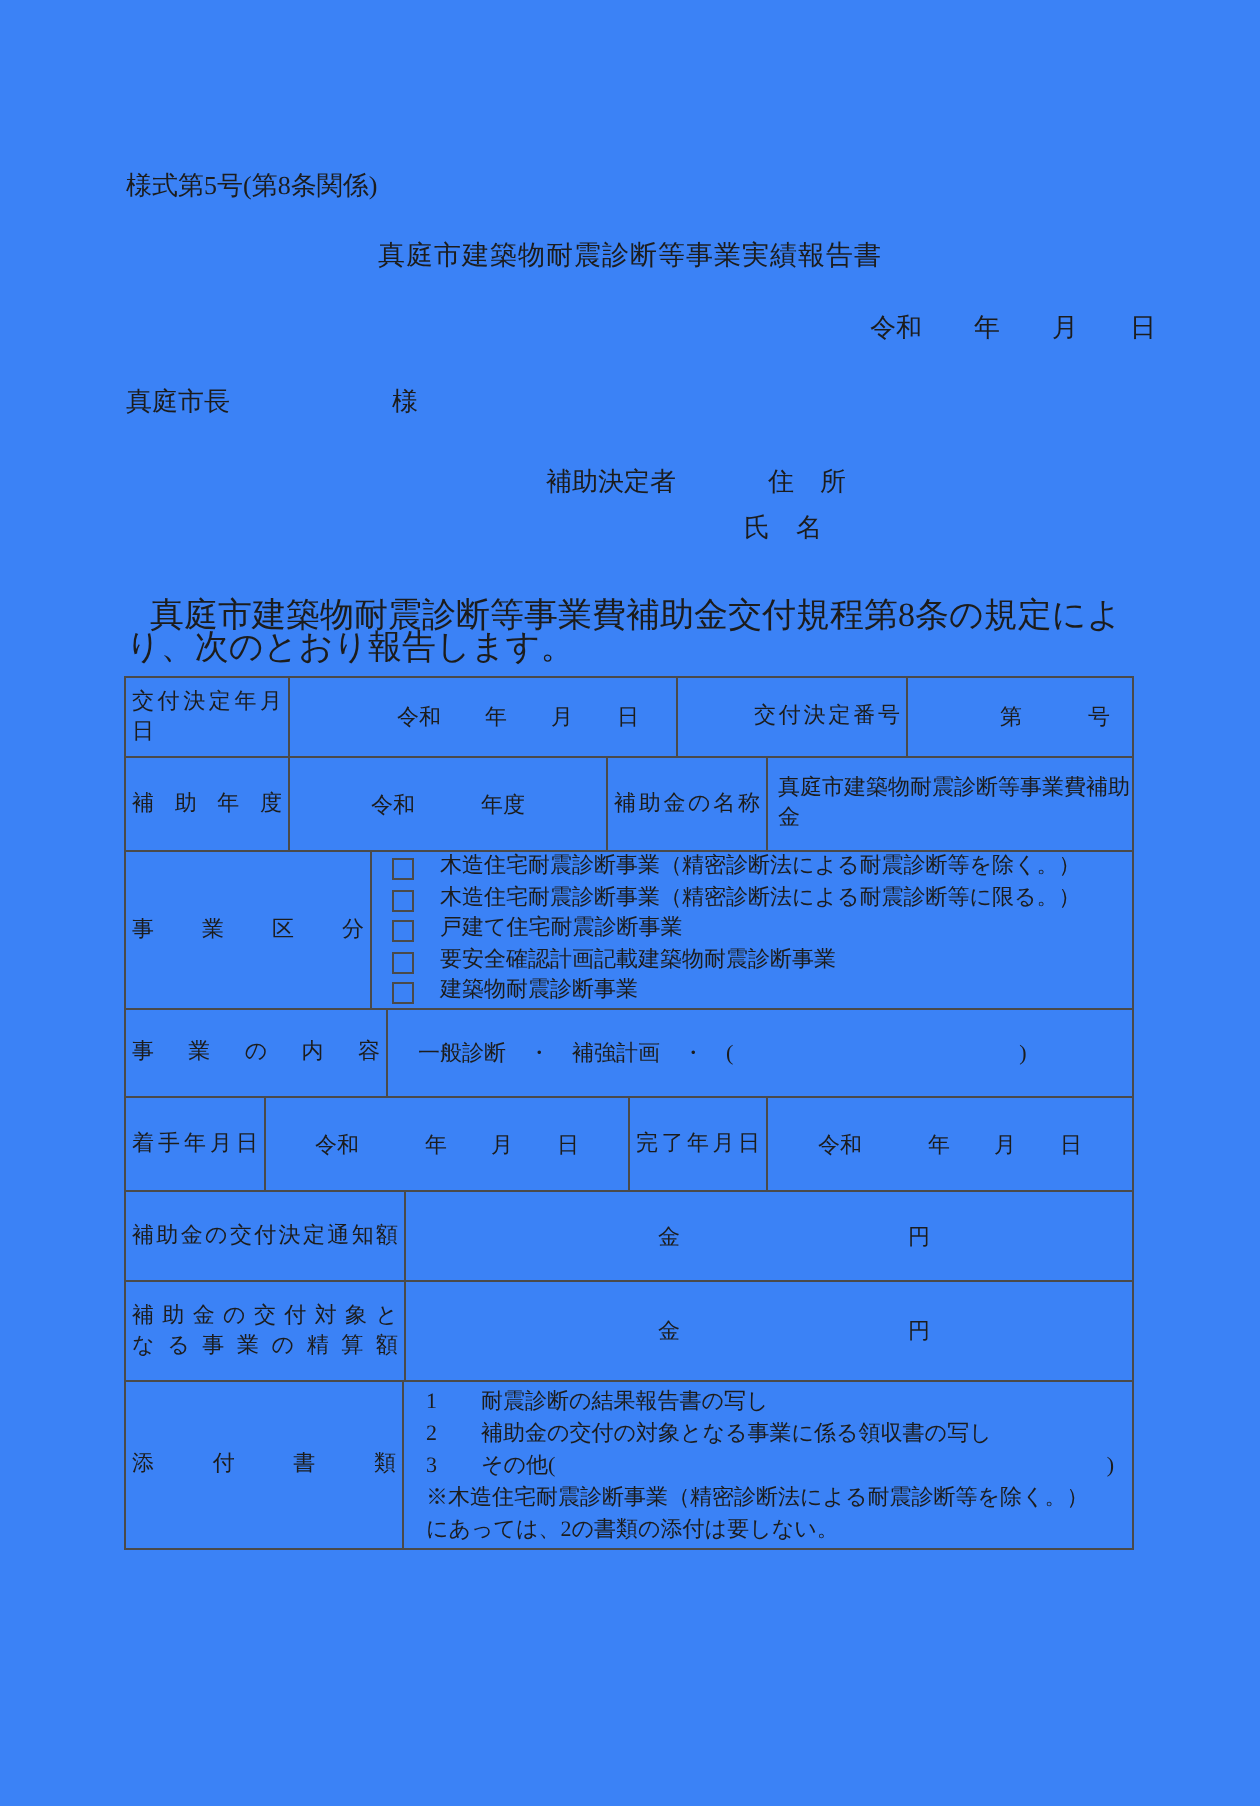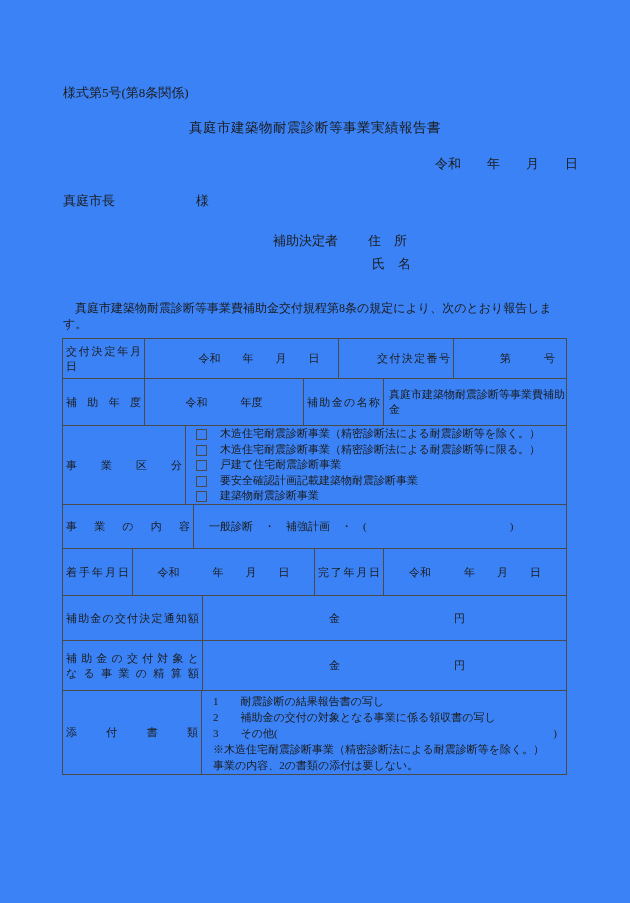--- a/index.html
+++ b/index.html
@@ -9,23 +9,23 @@
     font-family:"Liberation Serif","DejaVu Serif",serif;
     overflow:hidden;
   }
   .abs { position:absolute; }
   .form-number { left:63px; top:84px; font-size:13px; }
   .doc-title { left:0; right:0; top:119px; text-align:center; font-size:13.5px; letter-spacing:0.5px; }
   .date-line { left:435px; top:155px; font-size:13px; }
   .addressee-line { left:63px; top:192px; font-size:13px; }
   .honorific { margin-left:81px; }
   .applicant { left:273px; top:229px; font-size:13px; line-height:23px; }
-  .address-label { margin-left:30px; }
+  .address-label { margin-left:46px; }
   .applicant-row2 { padding-left:99px; }
-  .body-text { left:63px; top:300px; width:506px; font-size:12px; text-indent:12px; line-height:16px; }
+  .body-text { left:63px; top:300px; width:506px; font-size:17px; text-indent:12px; line-height:16px; }
 
   .form-table {
     left:62px; top:338px; width:505px;
     border:1px solid #4a4a4a; box-sizing:border-box;
     font-size:11px;
   }
   .t-row { display:flex; border-bottom:1px solid #4a4a4a; box-sizing:border-box; }
   .t-row:last-child { border-bottom:none; }
   .t-cell {
     border-right:1px solid #4a4a4a; box-sizing:border-box;
@@ -192,19 +192,19 @@
       </div>
       <div class="t-cell">
         <div class="att">
           <div>1　　耐震診断の結果報告書の写し</div>
           <div>2　　補助金の交付の対象となる事業に係る領収書の写し</div>
           <div class="att-paren">
             <span>3　　その他(</span>
             <span>)</span>
           </div>
           <div>※木造住宅耐震診断事業（精密診断法による耐震診断等を除く。）</div>
-          <div>事業の内容、2の書類の添付は要しない。</div>
+          <div>にあっては、2の書類の添付は要しない。</div>
         </div>
       </div>
     </div>
 
   </div>
 </div>
 
 </body></html>

